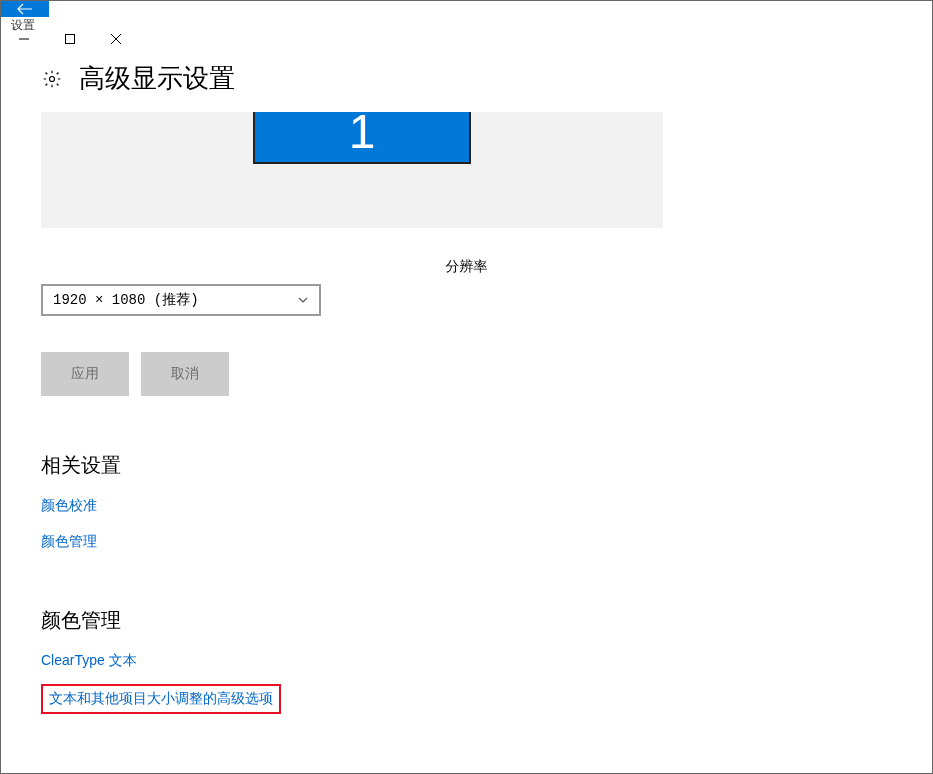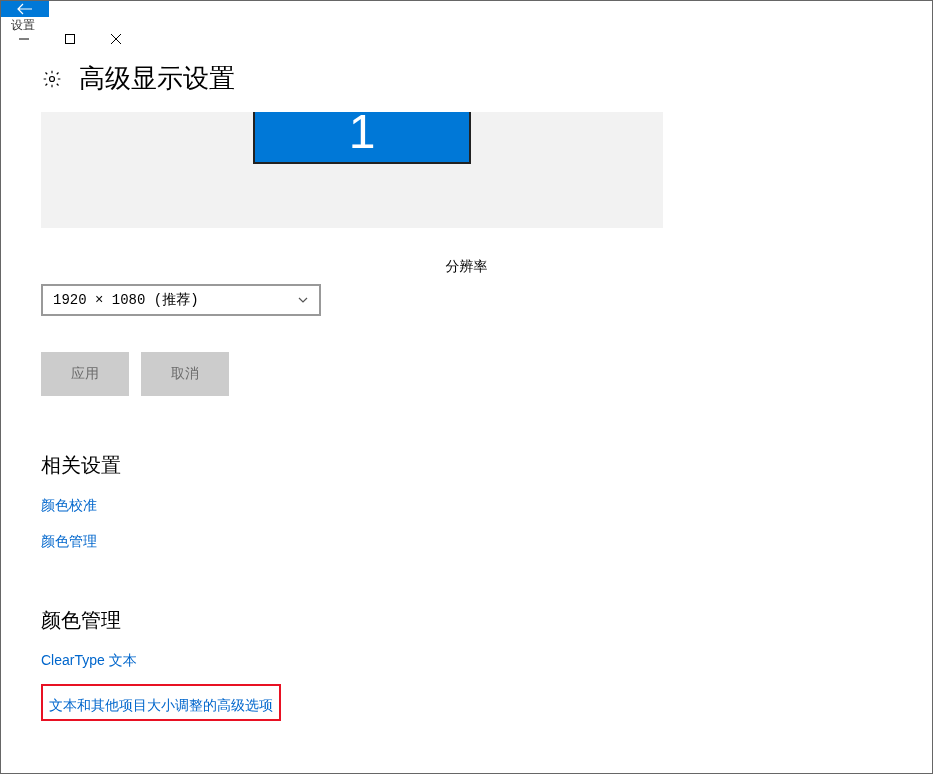--- a/index.html
+++ b/index.html
@@ -140,21 +140,21 @@
     margin-top: 18px;
     font-size:14px;
     cursor:pointer;
   }
   .highlighted-link-wrap {
     display:inline-block;
     border: 2px solid #E81123;
     padding: 4px 6px;
     margin-top: 14px;
   }
-  .highlighted-link-wrap .block-link { margin-top:7px;text-align:center; }
+  .highlighted-link-wrap .block-link { margin-top:0;text-align:center; }
 </style>
 </head>
 <body>
 
 <div class="titlebar">
   <div class="back-btn">
     <svg width="16" height="16" viewBox="0 0 16 16" fill="none" stroke="#fff" stroke-width="1.2">
       <path d="M6 3 L1 8 L6 13 M1 8 H15"></path>
     </svg>
   </div>

